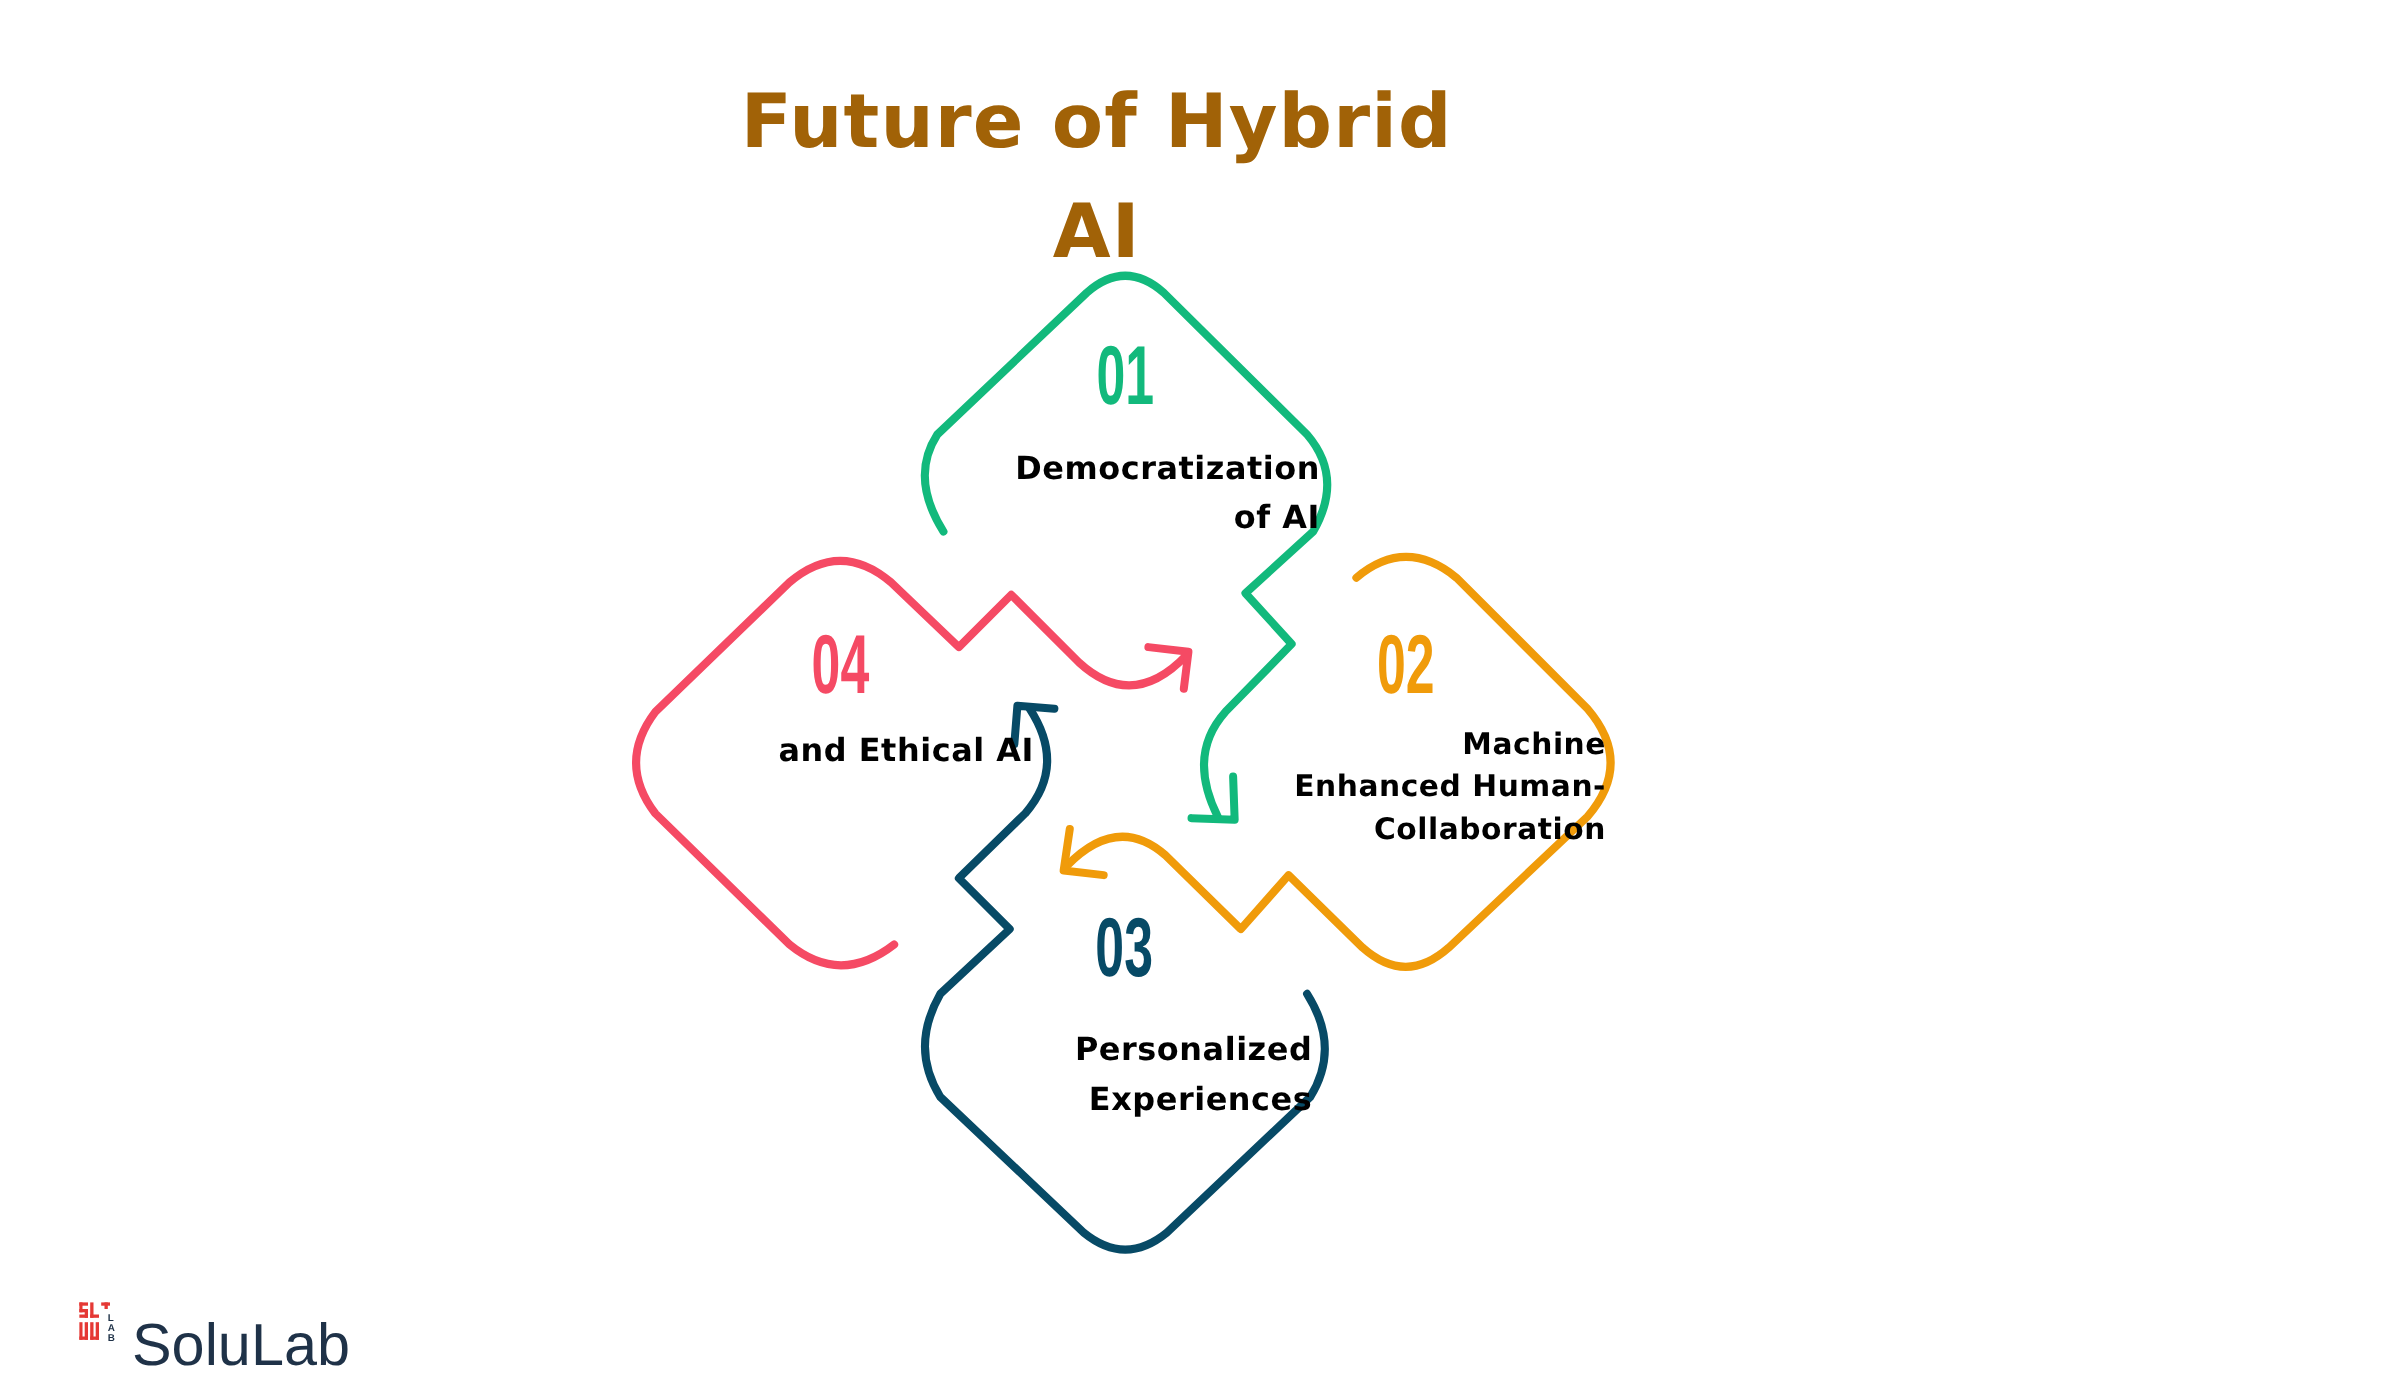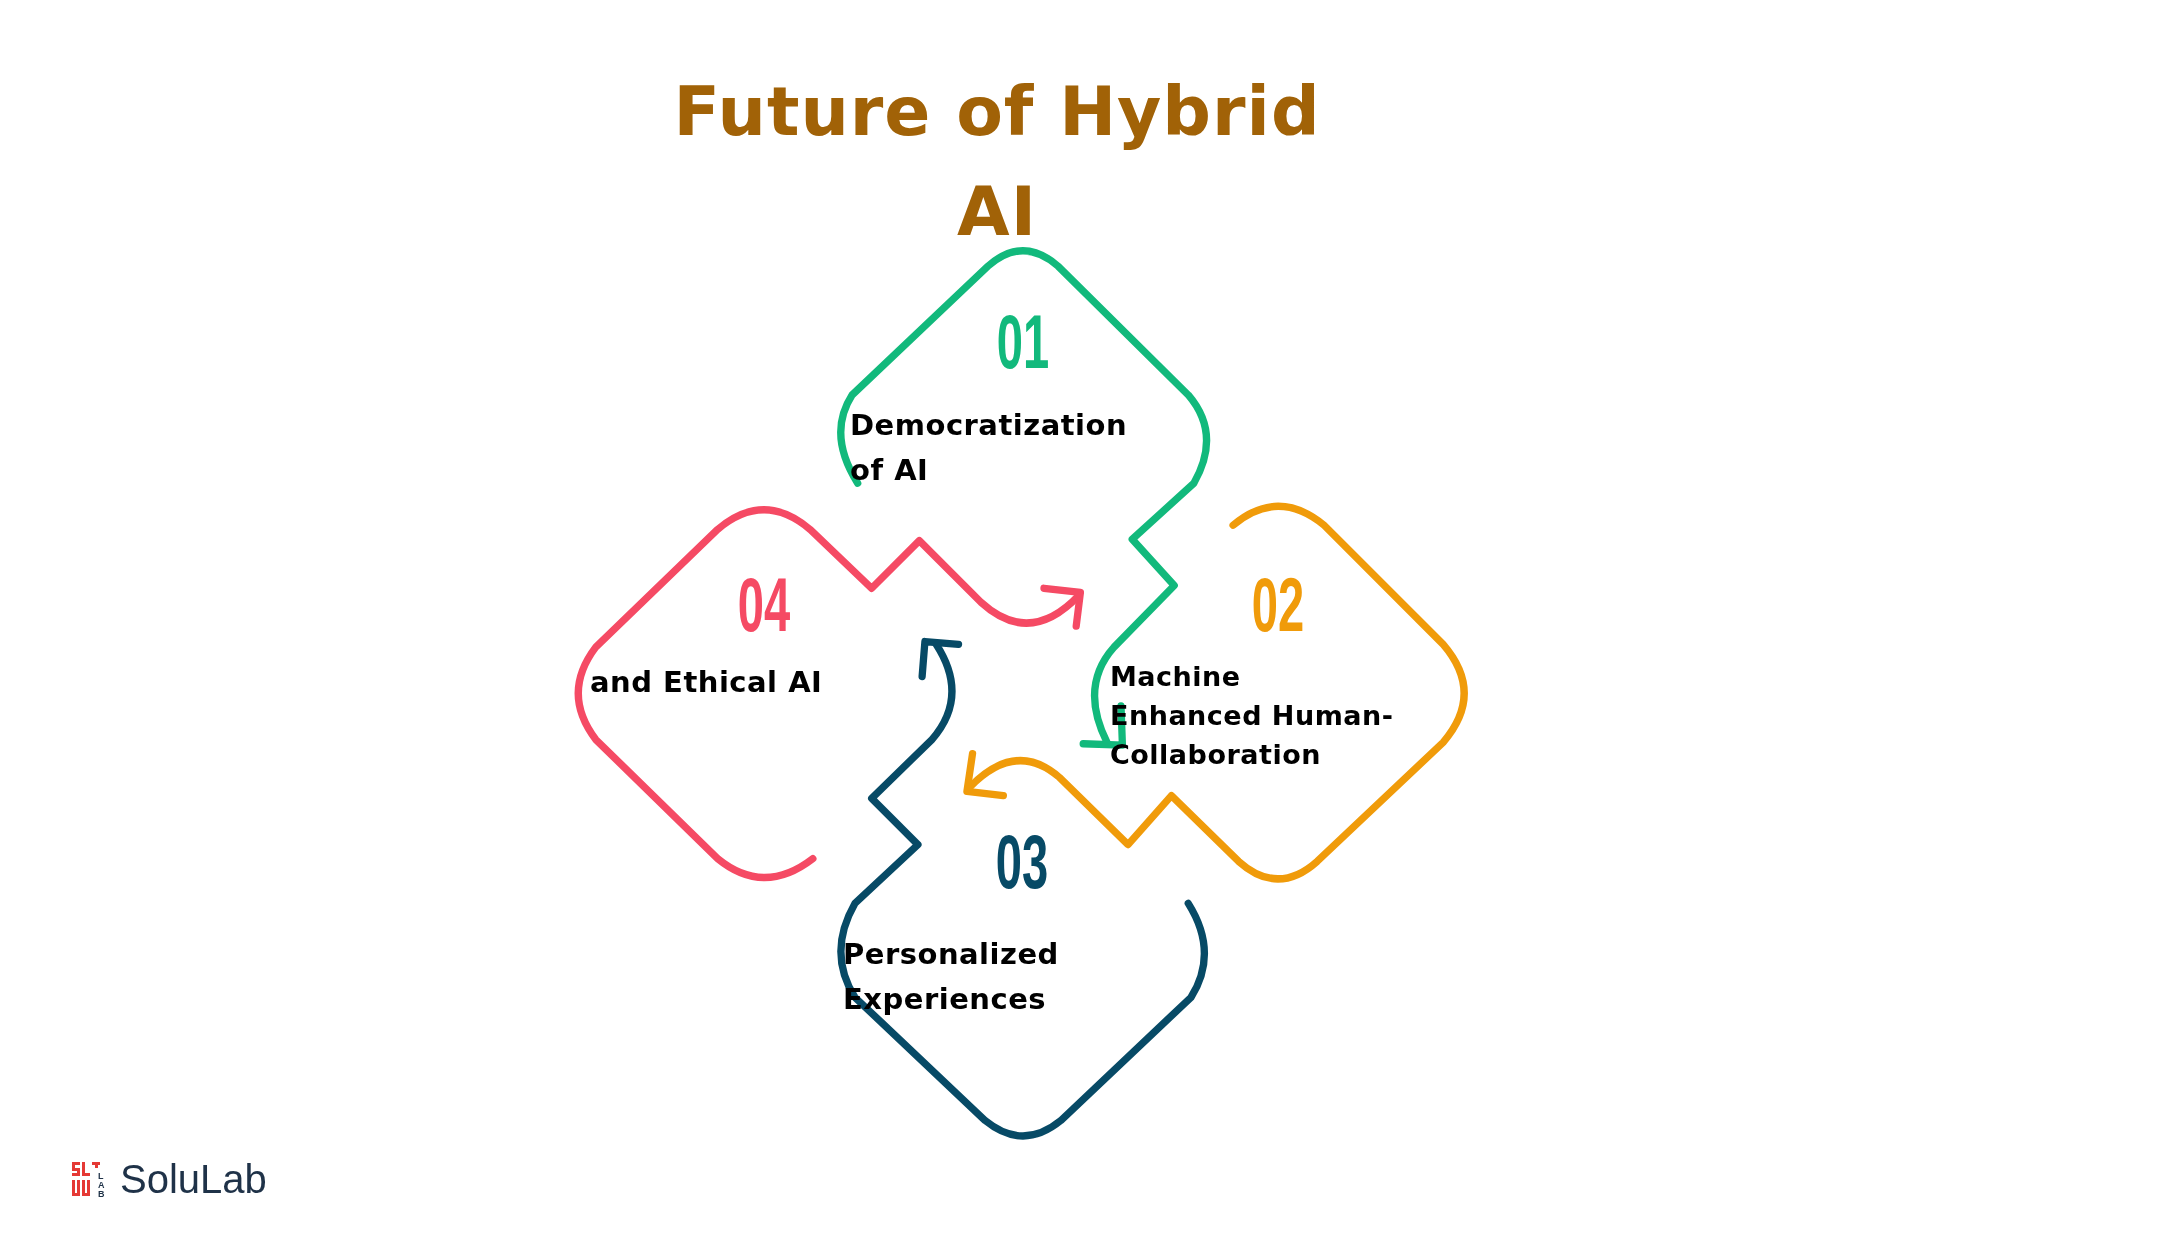--- a/index.html
+++ b/index.html
@@ -1,23 +1,23 @@
 <!DOCTYPE html>
 <html><head>
 <meta charset="utf-8">
 <style>
   html,body{margin:0;padding:0;background:#ffffff;}
   body{width:2179px;height:1255px;position:relative;overflow:hidden;font-family:"Liberation Sans","DejaVu Sans",sans-serif;}
   .title-wrap{position:absolute;left:632px;top:62px;width:730px;text-align:center;font-size:68px;font-weight:bold;color:#a16207;letter-spacing:1px;font-family:"DejaVu Sans",sans-serif;line-height:100px;}
   svg.diagram{position:absolute;left:0;top:0;}
   .num{position:absolute;font-family:"Liberation Sans Narrow","Liberation Sans",sans-serif;font-size:76px;font-weight:bold;transform:scaleX(0.62);transform-origin:center;text-align:center;width:200px;line-height:80px;}
-  .lbl{position:absolute;font-family:"DejaVu Sans",sans-serif;font-weight:bold;font-size:29px;color:#000;text-align:left;line-height:45px;letter-spacing:0.5px;}
+  .lbl{position:absolute;font-family:"DejaVu Sans",sans-serif;font-weight:bold;font-size:29px;color:#000;text-align:right;line-height:45px;letter-spacing:0.5px;}
   .logo{position:absolute;left:72px;top:1154px;display:flex;align-items:center;}
   .logo-icon{width:36px;height:38px;position:relative;margin-right:12px;}
-  .logo-text{font-family:"Liberation Sans",sans-serif;font-size:40px;color:#1f3248;line-height:50px;}
+  .logo-text{font-family:"Liberation Sans",sans-serif;font-size:54px;color:#1f3248;line-height:50px;margin-top:44px;}
 </style>
 </head>
 <body>
 
 <div class="title-wrap">Future of Hybrid AI</div>
 
 <svg class="diagram" width="2179" height="1255" viewBox="0 0 1555 896" fill="none" stroke-linecap="round" stroke-linejoin="round" stroke-width="5.2">
 
   <g stroke="#12b97c">
     <path d="M612,345 Q590,310 608,282 L705,190 Q730,168 755,190 L848,282 Q872,310 852,345 L808,385 L838,418 L795,462 Q770,490 790,530"></path>

